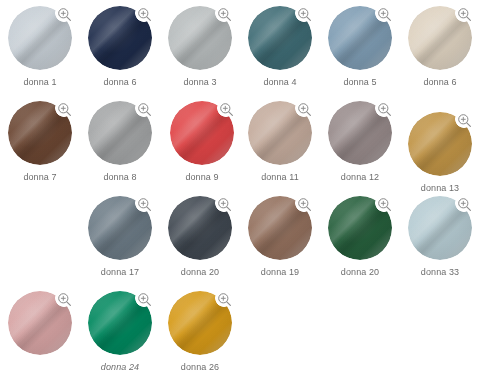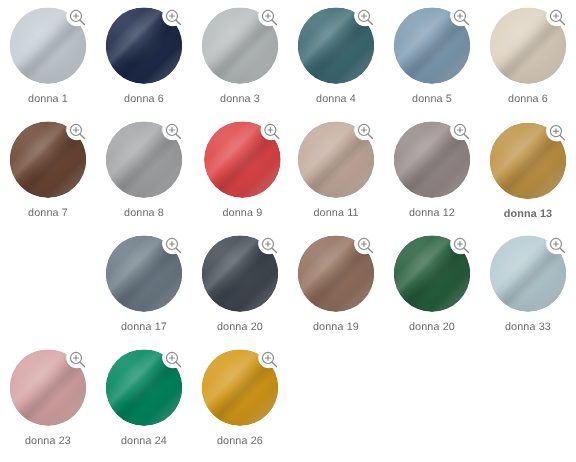--- a/index.html
+++ b/index.html
@@ -327,21 +327,21 @@
           <svg viewBox="0 0 17 17" xmlns="http://www.w3.org/2000/svg">
             <circle cx="7.3" cy="7.3" r="4.6" fill="#ffffff" stroke="#8a8a8a" stroke-width="1"></circle>
             <line x1="10.8" y1="10.8" x2="14.4" y2="14.4" stroke="#8a8a8a" stroke-width="1.1" stroke-linecap="round"></line>
             <line x1="5.3" y1="7.3" x2="9.3" y2="7.3" stroke="#8a8a8a" stroke-width="0.95" stroke-linecap="round"></line>
             <line x1="7.3" y1="5.3" x2="7.3" y2="9.3" stroke="#8a8a8a" stroke-width="0.95" stroke-linecap="round"></line>
           </svg>
         </div>
       </div>
       <div class="swatch-label">donna 12</div>
     </div>
-    <div class="swatch-cell" style="left: 400px; top: 96px; font-weight: bold;">
+    <div class="swatch-cell" style="left: 400px; top: 106px;">
       <div class="swatch-disc-wrap">
         <div class="swatch-disc">
           <div class="swatch-base" style="background: rgb(192, 148, 70);"></div>
           <div class="swatch-folds"></div>
           <div class="swatch-sheen"></div>
           <div class="swatch-vignette"></div>
         </div>
         <div class="zoom-icon" title="zoom donna 13">
           <svg viewBox="0 0 17 17" xmlns="http://www.w3.org/2000/svg">
             <circle cx="7.3" cy="7.3" r="4.6" fill="#ffffff" stroke="#8a8a8a" stroke-width="1"></circle>
@@ -458,23 +458,22 @@
         </div>
         <div class="zoom-icon" title="zoom donna 23">
           <svg viewBox="0 0 17 17" xmlns="http://www.w3.org/2000/svg">
             <circle cx="7.3" cy="7.3" r="4.6" fill="#ffffff" stroke="#8a8a8a" stroke-width="1"></circle>
             <line x1="10.8" y1="10.8" x2="14.4" y2="14.4" stroke="#8a8a8a" stroke-width="1.1" stroke-linecap="round"></line>
             <line x1="5.3" y1="7.3" x2="9.3" y2="7.3" stroke="#8a8a8a" stroke-width="0.95" stroke-linecap="round"></line>
             <line x1="7.3" y1="5.3" x2="7.3" y2="9.3" stroke="#8a8a8a" stroke-width="0.95" stroke-linecap="round"></line>
           </svg>
         </div>
       </div>
-      <div class="swatch-label">donna 23</div>
-    </div>
-    <div class="swatch-cell" style="left: 80px; top: 285px;">
+    </div>
+    <div class="swatch-cell" style="left: 80px; top: 285px; font-style: italic;">
       <div class="swatch-disc-wrap">
         <div class="swatch-disc">
           <div class="swatch-base" style="background: rgb(0, 136, 94);"></div>
           <div class="swatch-folds"></div>
           <div class="swatch-sheen"></div>
           <div class="swatch-vignette"></div>
         </div>
         <div class="zoom-icon" title="zoom donna 24">
           <svg viewBox="0 0 17 17" xmlns="http://www.w3.org/2000/svg">
             <circle cx="7.3" cy="7.3" r="4.6" fill="#ffffff" stroke="#8a8a8a" stroke-width="1"></circle>

